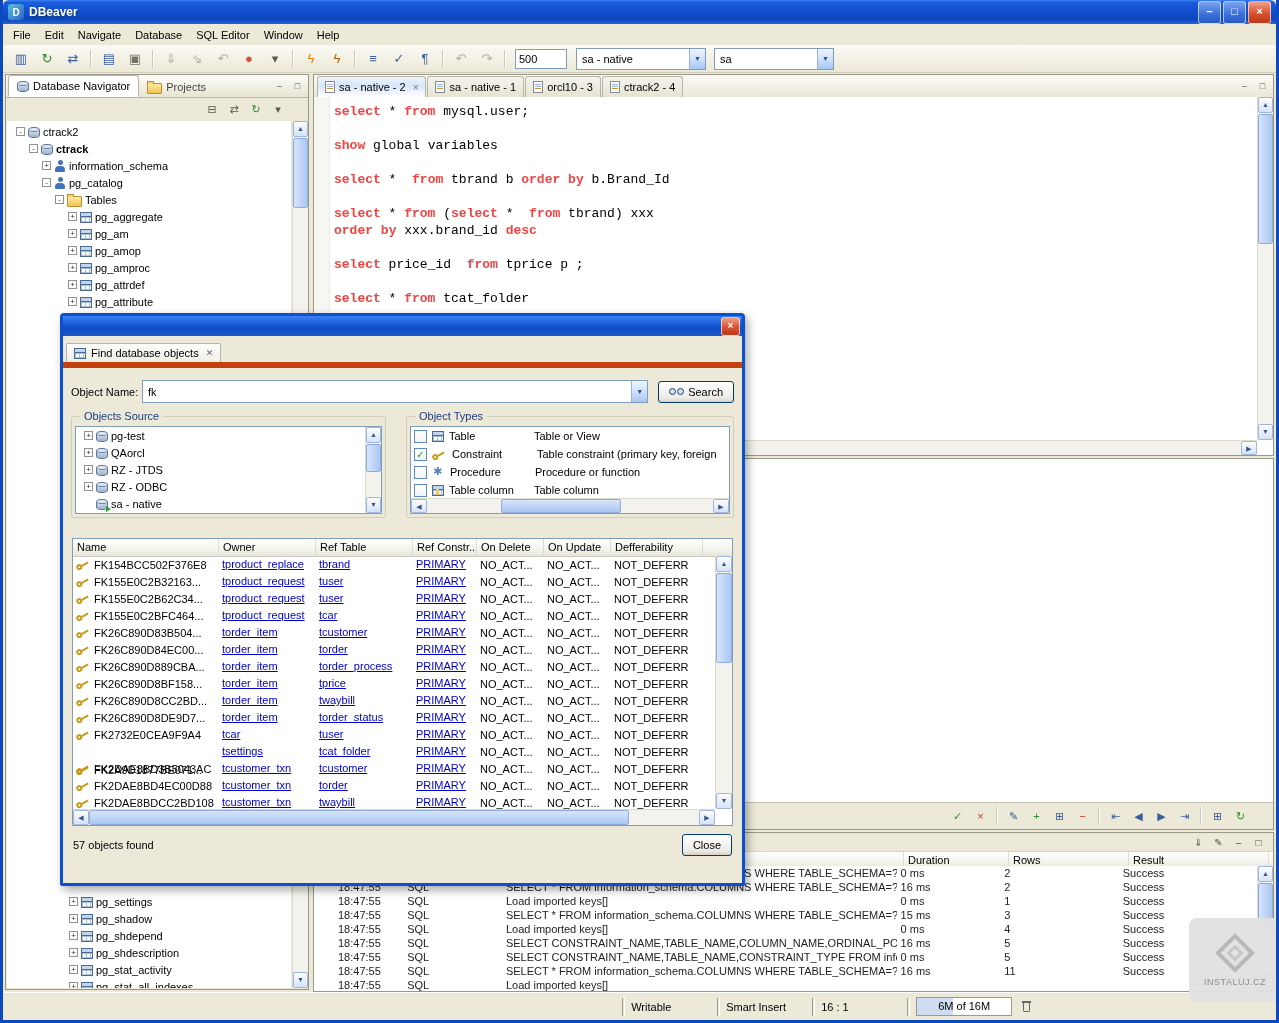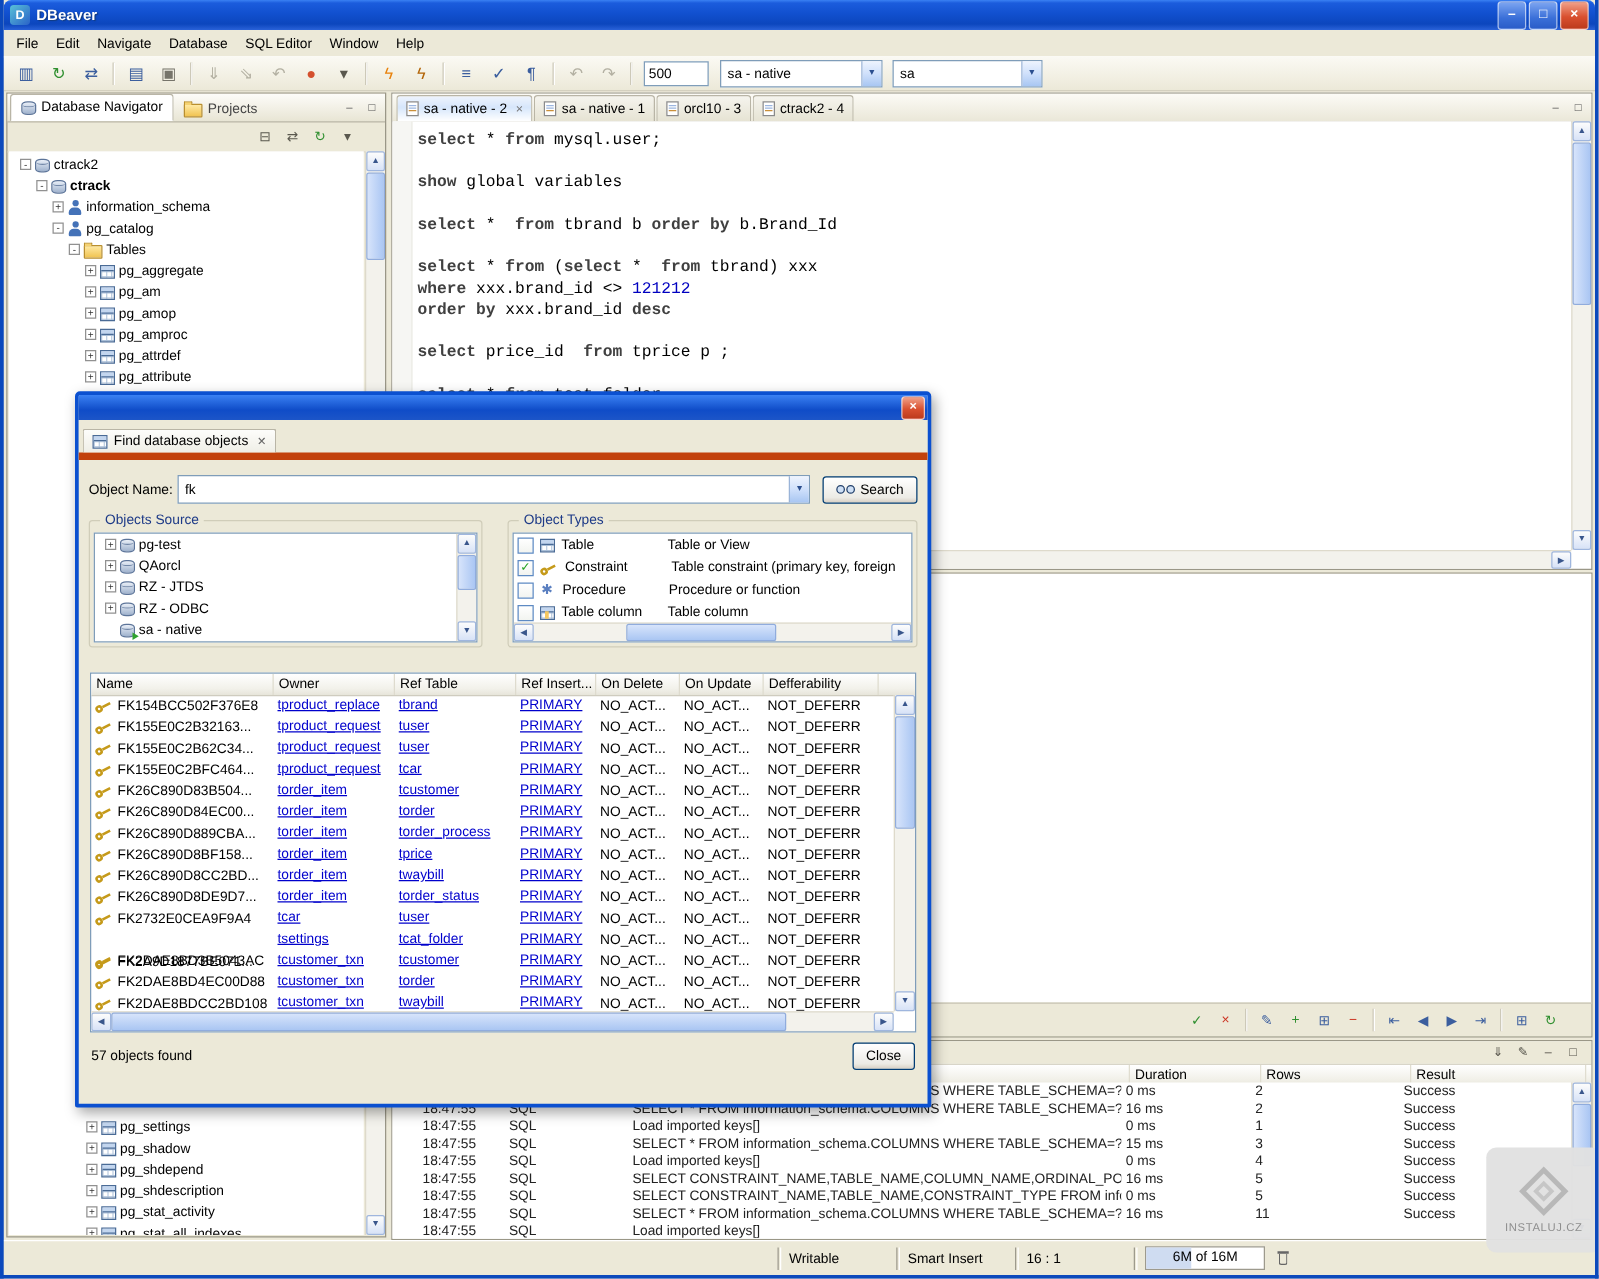--- a/index.html
+++ b/index.html
@@ -74,21 +74,21 @@
 
   
   .editor-tabs{height:22px;display:flex;align-items:flex-end;background:linear-gradient(#fcfbf6,#eae7d8);border-bottom:1px solid #b9b5a6;padding-left:3px;position:relative}
   .etab{height:20px;padding:0 7px;display:flex;align-items:center;gap:4px;border:1px solid #b9b5a6;border-bottom:none;border-radius:3px 3px 0 0;margin-right:1px;background:linear-gradient(#f5f4ee,#e6e3d3);font-size:11px;white-space:nowrap}
   .etab.active{background:linear-gradient(#eef4fd,#d6e6fb 45%,#ffffff)}
   .etab-close{font-size:10px;color:#777;margin-left:3px}
   .editor-body{position:absolute;top:22px;left:0;right:16px;bottom:15px;background:#fff;display:flex;overflow:hidden}
   .gutter{width:15px;background:#f6f6f3;border-right:1px solid #ebebe6;flex:none}
   .code{flex:1;padding:6px 4px;font-family:"Liberation Mono","DejaVu Sans Mono",monospace;font-size:13px;line-height:17px;overflow:hidden}
   .code-line{height:17px;white-space:pre}
-  .code .k{color:#404040;font-weight:bold}
+  .code .k{color:#ef4444;font-weight:bold}
   .code .n{color:#0000c0}
   .code .t{color:#000}
 
   
   .vscroll{position:absolute;width:16px;background:#f3f2ec;border-left:1px solid #dedacb;box-sizing:border-box}
   .sb-btn{position:absolute;left:0;width:100%;height:16px;background:linear-gradient(#fdfdfc,#d7e2f7);border:1px solid #9fb6de;border-radius:2px;color:#39568c;font-size:7px;text-align:center;line-height:14px;box-sizing:border-box}
   .sb-btn.up{top:0}.sb-btn.down{bottom:0}
   .sb-thumb{position:absolute;left:0;width:100%;background:linear-gradient(90deg,#d7e4fb,#aac6f3);border:1px solid #90acdd;border-radius:2px;box-sizing:border-box}
   .hscroll{position:absolute;height:15px;background:#f3f2ec;border-top:1px solid #dedacb;box-sizing:border-box}
   .sb-btn-h{position:absolute;top:0;height:100%;width:16px;background:linear-gradient(#fdfdfc,#d7e2f7);border:1px solid #9fb6de;border-radius:2px;color:#39568c;font-size:7px;text-align:center;line-height:13px;box-sizing:border-box}
@@ -392,21 +392,20 @@
     <div class="editor-body">
       <div class="gutter"></div>
       <div class="code" id="sql-code">
           <div class="code-line"><span class="k">select</span><span class="t"> * </span><span class="k">from</span><span class="t"> mysql.user;</span></div>
           <div class="code-line">&nbsp;</div>
           <div class="code-line"><span class="k">show</span><span class="t"> global variables</span></div>
           <div class="code-line">&nbsp;</div>
           <div class="code-line"><span class="k">select</span><span class="t"> *  </span><span class="k">from</span><span class="t"> tbrand b </span><span class="k">order</span><span class="t"> </span><span class="k">by</span><span class="t"> b.Brand_Id</span></div>
           <div class="code-line">&nbsp;</div>
           <div class="code-line"><span class="k">select</span><span class="t"> * </span><span class="k">from</span><span class="t"> (</span><span class="k">select</span><span class="t"> *  </span><span class="k">from</span><span class="t"> tbrand) xxx</span></div>
-          <div class="code-line"><span class="k">where</span><span class="t"> xxx.brand_id &lt;&gt; </span><span class="n">121212</span></div>
           <div class="code-line"><span class="k">order</span><span class="t"> </span><span class="k">by</span><span class="t"> xxx.brand_id </span><span class="k">desc</span></div>
           <div class="code-line">&nbsp;</div>
           <div class="code-line"><span class="k">select</span><span class="t"> price_id  </span><span class="k">from</span><span class="t"> tprice p ;</span></div>
           <div class="code-line">&nbsp;</div>
           <div class="code-line"><span class="k">select</span><span class="t"> * </span><span class="k">from</span><span class="t"> tcat_folder</span></div>
         </div>
     </div>
     <div class="vscroll" style="top:22px;right:0;bottom:15px">
       <span class="sb-btn up">▲</span>
       <span class="sb-thumb" style="top:17px;height:130px"></span>
@@ -655,21 +654,21 @@
             <span class="sb-btn-h right">▶</span>
           </div>
         </div>
       </div>
     </div>
     <div class="dlg-table">
       <div class="dt-head" id="dt-head">
           <span class="dt-hcell" style="width: 146px;">Name</span>
           <span class="dt-hcell" style="width: 97px;">Owner</span>
           <span class="dt-hcell" style="width: 97px;">Ref Table</span>
-          <span class="dt-hcell" style="width: 64px;">Ref Insert...</span>
+          <span class="dt-hcell" style="width: 64px;">Ref Constr...</span>
           <span class="dt-hcell" style="width: 67px;">On Delete</span>
           <span class="dt-hcell" style="width: 67px;">On Update</span>
           <span class="dt-hcell" style="width: 92px;">Defferability</span>
         </div>
       <div class="dt-body" id="dt-body">
           <div class="dt-row">
             <span class="dt-cell" style="width: 146px;">
               <span class="ico ico-key"></span>
               <span>FK154BCC502F376E8</span>
             </span>

